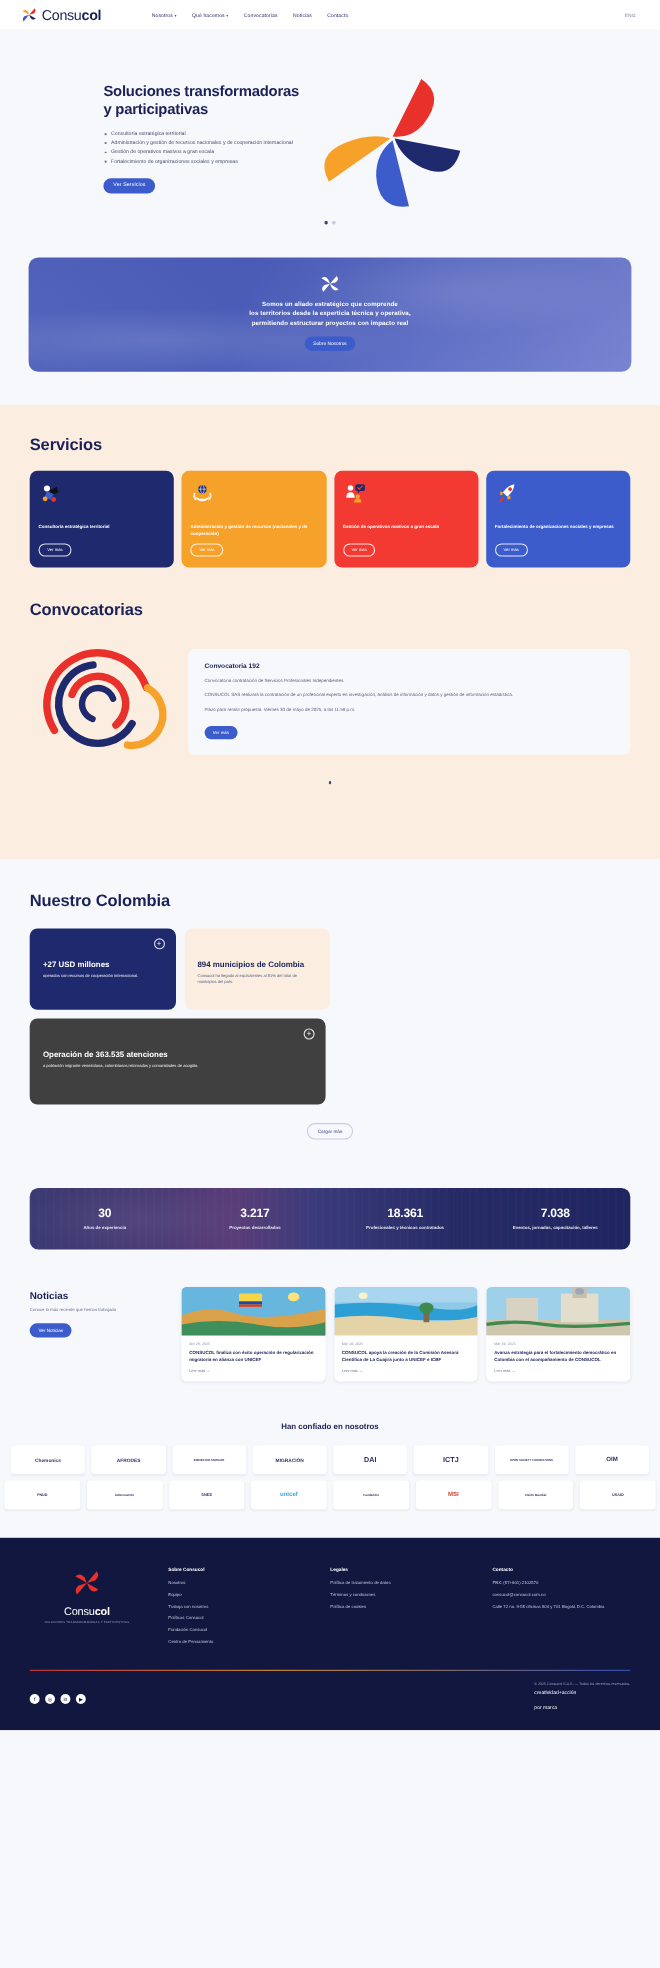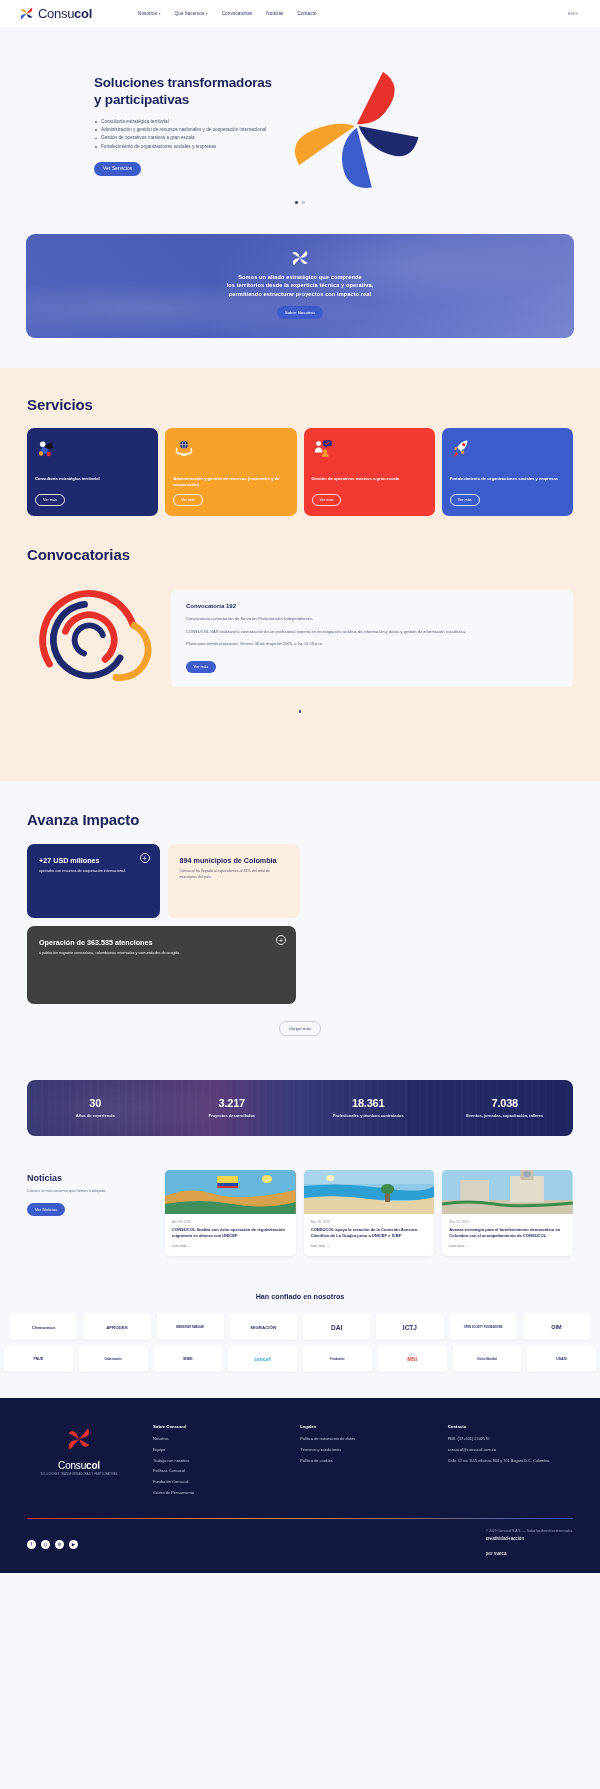--- a/index.html
+++ b/index.html
@@ -74,21 +74,21 @@
   .convo-card{flex:1;background:#f7f8fc;border-radius:6px;padding:13px 15px 14px;min-height:96px;}
   .convo-card h3{font-size:6px;font-weight:700;color:#1b2157;margin-bottom:7px;}
   .convo-card p{font-size:4.1px;line-height:1.6;color:#5a6080;margin-bottom:6px;}
   .convo-btn{display:inline-block;background:#3d5ccc;color:#fff;font-size:4px;padding:3.5px 7.5px;border-radius:8px;text-decoration:none;margin-top:1px;}
   .convo-dots{display:flex;justify-content:center;margin-top:13px;}
 
   
   .impacto{background:#f7f8fc;padding:30px 0 26px;}
   .imp-grid{margin-top:16px;display:grid;grid-template-columns:1fr 1fr 2fr;gap:8px;}
   .imp-grid2{margin-top:8px;display:grid;grid-template-columns:2fr 2fr;gap:8px;}
-  .imp-card{border-radius:7px;padding:12px 12px 14px;position:relative;min-height:74px;}
+  .imp-card{border-radius:7px;padding:28px 12px 14px;position:relative;min-height:74px;}
   .imp-card.navy{background:#1f2a6e;}
   .imp-card.red{background:#f23a33;}
   .imp-card.cream{background:#fbeee1;}
   .imp-card.orange{background:#f6a12a;}
   .imp-card.blue{background:#404040;}
   .imp-num{font-size:7.2px;font-weight:700;line-height:1.3;color:#fff;margin-bottom:4px;}
   .imp-card.cream .imp-num{color:#1b2157;}
   .imp-desc{font-size:3.7px;line-height:1.6;color:rgba(255,255,255,.92);}
   .imp-card.cream .imp-desc{color:#5a6080;}
   .plus{position:absolute;top:9px;right:10px;width:10px;height:10px;border-radius:50%;
@@ -312,21 +312,21 @@
         </div>
         <div class="convo-dots">
           <span class="dot on"></span>
         </div>
       </div>
     </div>
   </div>
 
   <div class="impacto">
     <div class="wrap">
-      <h2 class="sec">Avanza Impacto</h2>
+      <h2 class="sec">Nuestro Colombia</h2>
 
       <div class="imp-grid">
         <div class="imp-card navy">
           <span class="plus">+</span>
           <div class="imp-num">+27 USD millones</div>
           <div class="imp-desc">operados con recursos de cooperación internacional.</div>
         </div>
         <div class="imp-card cream">
           <div class="imp-num">894 municipios de Colombia</div>
           <div class="imp-desc">Consucol ha llegado al equivalentes al 81% del total de municipios del país.</div>

